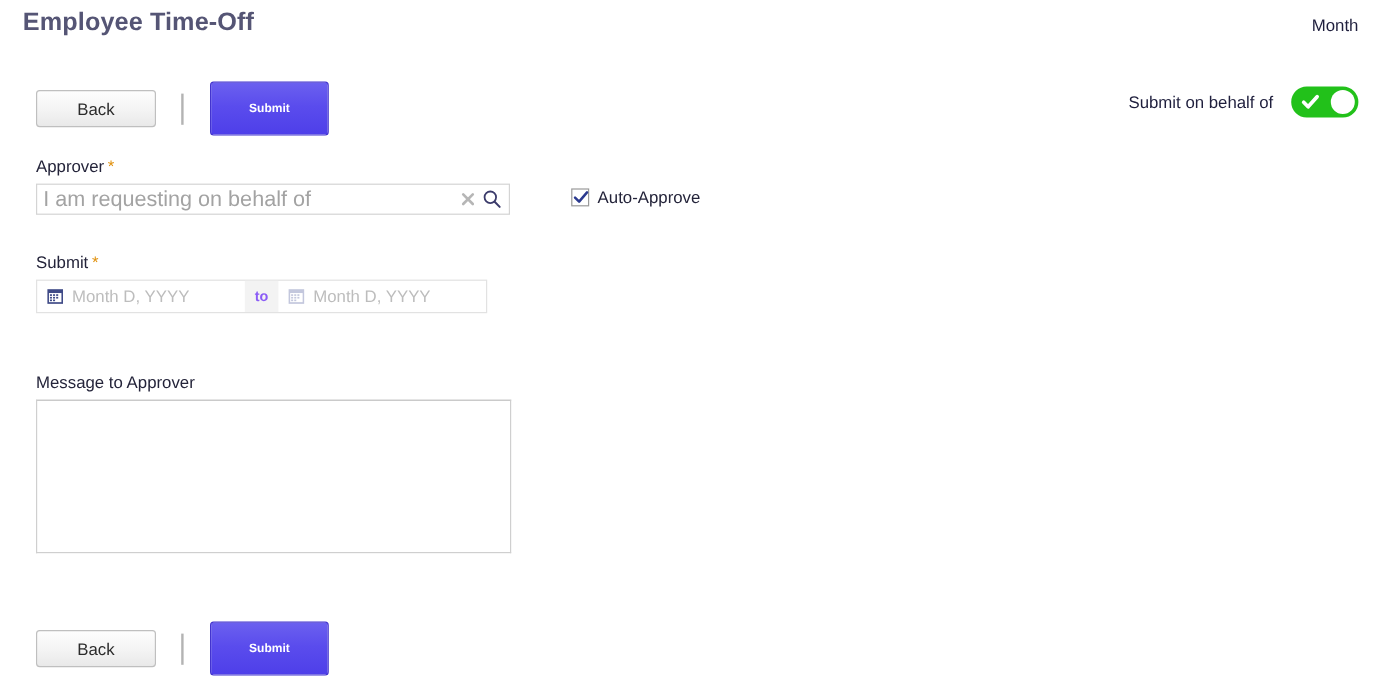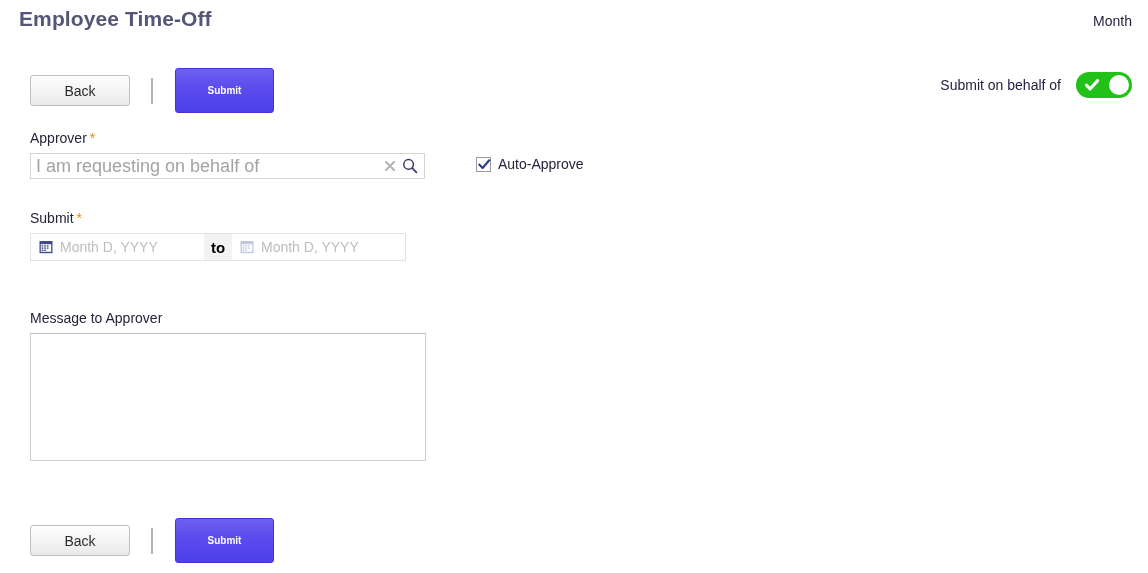--- a/index.html
+++ b/index.html
@@ -245,23 +245,23 @@
     background: transparent;
     padding: 0;
   }
   .date-input::placeholder { color: #bdbdbd; opacity: 1; }
   .to-sep {
     width: 28px;
     background: #f3f3f3;
     display: flex;
     align-items: center;
     justify-content: center;
-    font-size: 15px;
+    font-size: 12px;
     font-weight: bold;
-    color: #000000;
+    color: #8b5cf6;
     flex: none;
   }
 
   
   .message-label { left: 30px; top: 310px; }
   .message-area {
     position: absolute;
     left: 30px;
     top: 333px;
     width: 396px;

